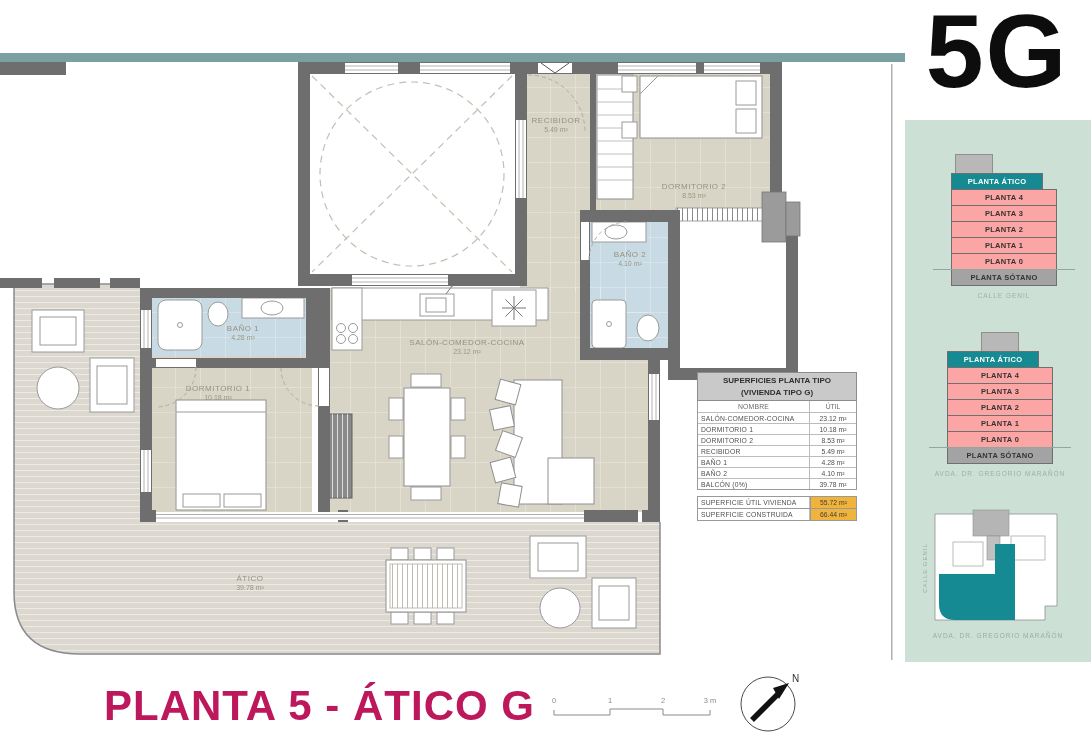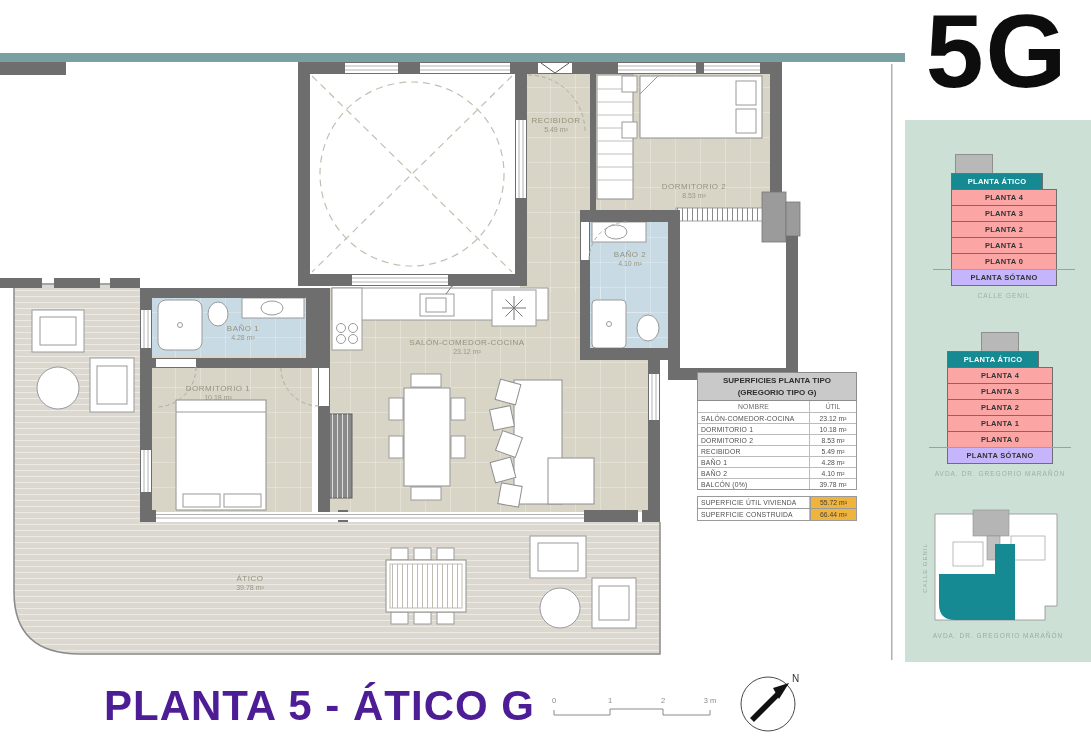--- a/index.html
+++ b/index.html
@@ -43,30 +43,30 @@
   .stack { position:absolute; width:106px; }
   .stack-1 { left:46px; top:34px; }
   .stack-2 { left:42px; top:212px; }
   .stack-cap { width:38px; height:20px; background:#b8b8b8; border:1px solid #8f8f8f; }
   .stack-1 .stack-cap { margin-left:4px; }
   .stack-2 .stack-cap { margin-left:34px; }
   .stack-row { height:17px; margin-top:-1px; border:1px solid #6f6f6f; background:#fca5a5;
     font-size:7.5px; font-weight:bold; color:#333; display:flex; align-items:center;
     justify-content:center; letter-spacing:.3px; }
   .stack-row.atico { background:#168a92; color:#fff; width:92px; }
-  .stack-row.sotano { background:#c4b5fd; }
+  .stack-row.sotano { background:#a3a3a3; }
   .groundline { position:absolute; left:-18px; right:-18px; top:115px; height:1px; background:#93a79c; }
   .stack-caption { width:170px; margin-left:-32px; margin-top:6px; text-align:center;
     font-size:6.5px; color:#9cb0a5; letter-spacing:1px; white-space:nowrap; }
   .siteplan { position:absolute; left:0; top:388px; }
 
   
   .bottom-band { position:absolute; left:0; top:662px; width:1091px; height:88px; background:#fff; }
   .sheet-title { position:absolute; left:104px; top:20px; font-size:42px; font-weight:bold;
-    color:#4c1d95; letter-spacing:1px; }
+    color:#be185d; letter-spacing:1px; }
   .scalebar { position:absolute; left:546px; top:32px; }
   .north { position:absolute; left:728px; top:4px; }
 </style>
 </head>
 <body>
 
 <div class="page">
 
   <div class="topbar"></div>
 
@@ -297,21 +297,21 @@
       <div class="rarea">23.12 m²</div>
     </div>
     <div class="room-label" style="left:250px; top:520px;">
       <div class="rname">ÁTICO</div>
       <div class="rarea">39.78 m²</div>
     </div>
 
     <div class="areas-table">
       <div class="at-title">
         <div>SUPERFICIES PLANTA TIPO</div>
-        <div>(GREGORIO TIPO G)</div>
+        <div>(VIVIENDA TIPO G)</div>
       </div>
       <div class="at-body">
         <div class="at-row at-head">
           <div class="at-cell-name">NOMBRE</div>
           <div class="at-cell-val">ÚTIL</div>
         </div>
         <div class="at-row">
           <div class="at-cell-name">SALÓN-COMEDOR-COCINA</div>
           <div class="at-cell-val">23.12 m²</div>
         </div>

